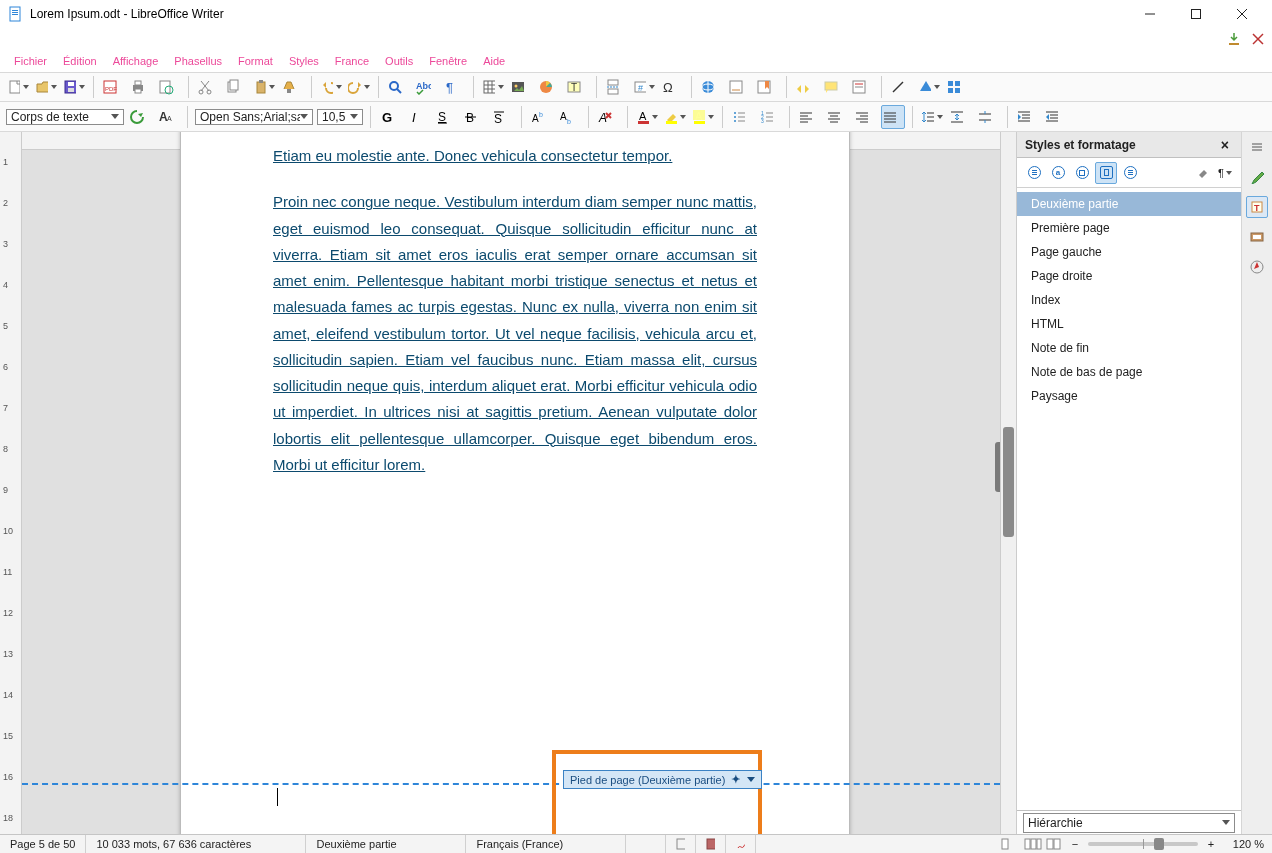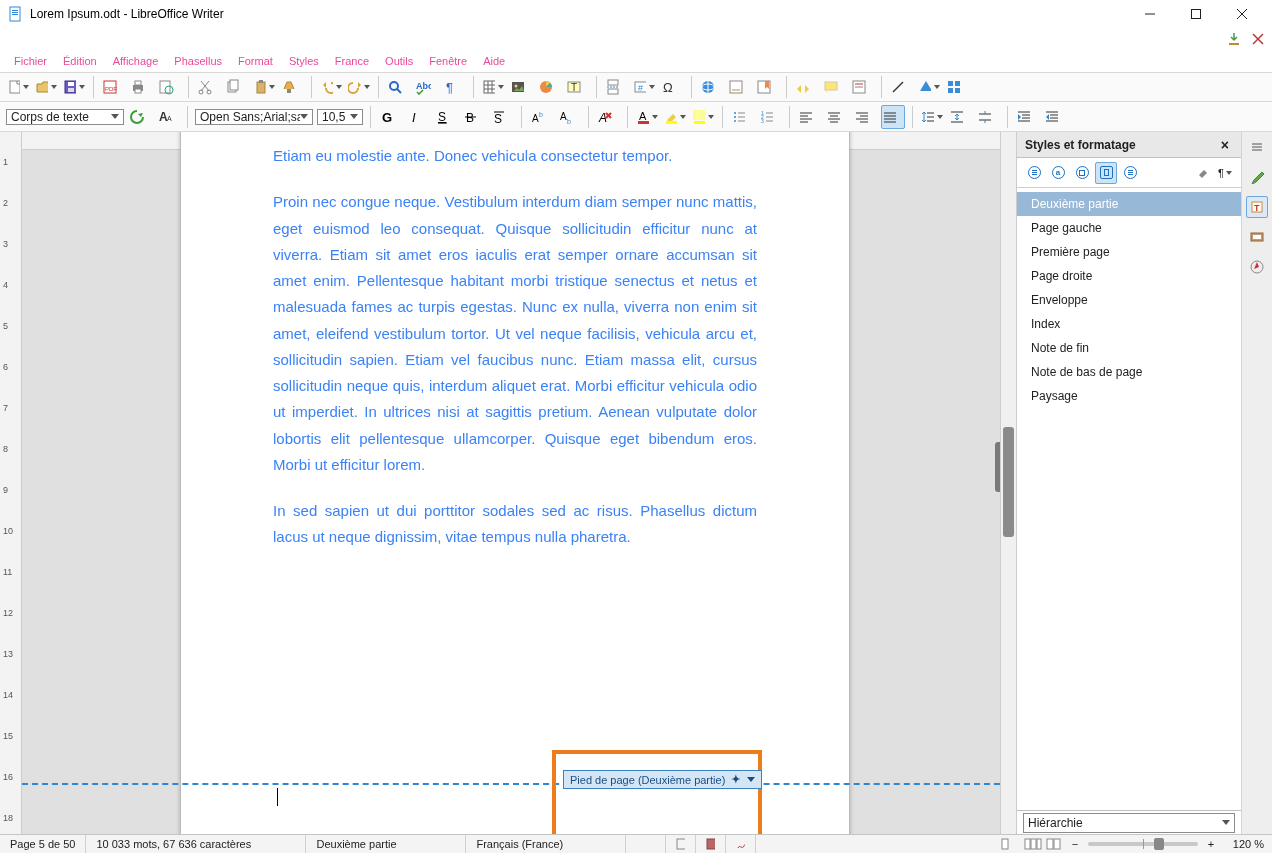--- a/index.html
+++ b/index.html
@@ -38,21 +38,21 @@
   
   .workspace { position:absolute; top:132px; bottom:19px; left:0; right:0; display:flex;}
   .ruler-v { width:22px; background:#f3f3f3; border-right:1px solid #ccc; position:relative; font-size:8px; color:#555;}
   .ruler-v .lbl{position:absolute;left:3px;transform:translateY(-50%);font-size:9px;}
   .doc-area { flex:1; background:#e0e0e0; position:relative; overflow:hidden;}
   .ruler-h { position:absolute; top:0; left:0; right:0; height:18px; background:#f3f3f3; border-bottom:1px solid #ccc; font-size:8px; color:#555;}
   .ruler-h .tick{position:absolute;top:7px;bottom:0;border-left:1px solid #999;}
   .ruler-h .lbl{position:absolute;top:2px;font-size:9px;transform:translateX(-50%);}
   .page{ position:absolute; background:#fff; box-shadow:0 1px 4px rgba(0,0,0,0.25); border:1px solid #bbb;}
   .page1{ top:-110px; left:158px; width:670px; height:855px;}
-  .page1 .body{ position:absolute; left:92px; right:92px; top:120px; font-family:"Open Sans","Segoe UI",sans-serif; font-size:15px; line-height:1.75; color:#3b82f6;}
+  .page1 .body{ position:absolute; left:92px; right:92px; top:120px; font-family:"Open Sans","Segoe UI",sans-serif; font-size:15px; line-height:1.75; color:#0c4a6e;text-decoration:underline;}
   .para{ text-align:justify; margin-bottom:20px;}
 
   .footer-dash{position:absolute;left:0;right:0;border-top:2px dashed #2e86d9;height:0;}
   .footer-dash{top:651px;}
   .footer-btn{position:absolute;top:638px;left:541px;background:#d4e6f6;border:1px solid #3b82c4;padding:2px 6px;font-size:11px;color:#1a4d80;display:flex;align-items:center;gap:6px;z-index:5;}
   .footer-btn .plus{color:#1a4d80;font-weight:bold;}
   .highlight-box{position:absolute;top:618px;left:530px;width:210px;height:90px;border:4px solid #ed7d1a;z-index:4;pointer-events:none;}
 
   .cursor{position:absolute;top:656px;left:255px;width:1px;height:18px;background:#000;}
 
@@ -612,21 +612,20 @@
         <div class="tick" style="left: 677.5px;"></div>
         <div class="lbl" style="left: 677.5px;">16</div>
         <div class="tick" style="left: 706px;"></div>
         <div class="lbl" style="left: 706px;">17</div>
       </div>
 
     <div class="page page1">
       <div class="body">
         <div class="para">Etiam eu molestie ante. Donec vehicula consectetur tempor.</div>
         <div class="para">Proin nec congue neque. Vestibulum interdum diam semper nunc mattis, eget euismod leo consequat. Quisque sollicitudin efficitur nunc at viverra. Etiam sit amet eros iaculis erat semper ornare accumsan sit amet enim. Pellentesque habitant morbi tristique senectus et netus et malesuada fames ac turpis egestas. Nunc ex nulla, viverra non enim sit amet, eleifend vestibulum tortor. Ut vel neque facilisis, vehicula arcu et, sollicitudin sapien. Etiam vel faucibus nunc. Etiam massa elit, cursus sollicitudin neque quis, interdum aliquet erat. Morbi efficitur vehicula odio ut imperdiet. In ultrices nisi at sagittis pretium. Aenean vulputate dolor lobortis elit pellentesque ullamcorper. Quisque eget bibendum eros. Morbi ut efficitur lorem.</div>
-        <div class="para" style="margin-bottom:0;">In sed sapien ut dui porttitor sodales sed ac risus. Phasellus dictum lacus ut neque dignissim, vitae tempus nulla pharetra.</div>
       </div>
     </div>
 
     <div class="footer-dash"></div>
     <div class="cursor"></div>
     <div class="footer-btn">
       <span>Pied de page (Deuxième partie)</span>
         <span class="plus">✦</span>
         <span style="border-left:4px solid transparent;border-right:4px solid transparent;border-top:5px solid #1a4d80;"></span>
     </div>
@@ -684,25 +683,25 @@
               <path d="M3 9l5-5 3 3-5 5z" fill="#888"></path>
             </svg>
           </div>
         <div class="ptxt">
             <span style="font-size:11px;">¶</span>
             <span style="border-left:3px solid transparent;border-right:3px solid transparent;border-top:4px solid #555;margin-left:2px;display:inline-block;"></span>
           </div>
       </div>
       <div class="style-list" id="styleList">
           <div class="srow sel">Deuxième partie</div>
+          <div class="srow">Première page</div>
           <div class="srow">Page gauche</div>
-          <div class="srow">Première page</div>
           <div class="srow">Page droite</div>
-          <div class="srow">Enveloppe</div>
           <div class="srow">Index</div>
+          <div class="srow">HTML</div>
           <div class="srow">Note de fin</div>
           <div class="srow">Note de bas de page</div>
           <div class="srow">Paysage</div>
         </div>
       <div class="panel-foot">
         <div class="combo">
             <span>Hiérarchie</span>
             <span class="arrow"></span>
           </div>
       </div>

